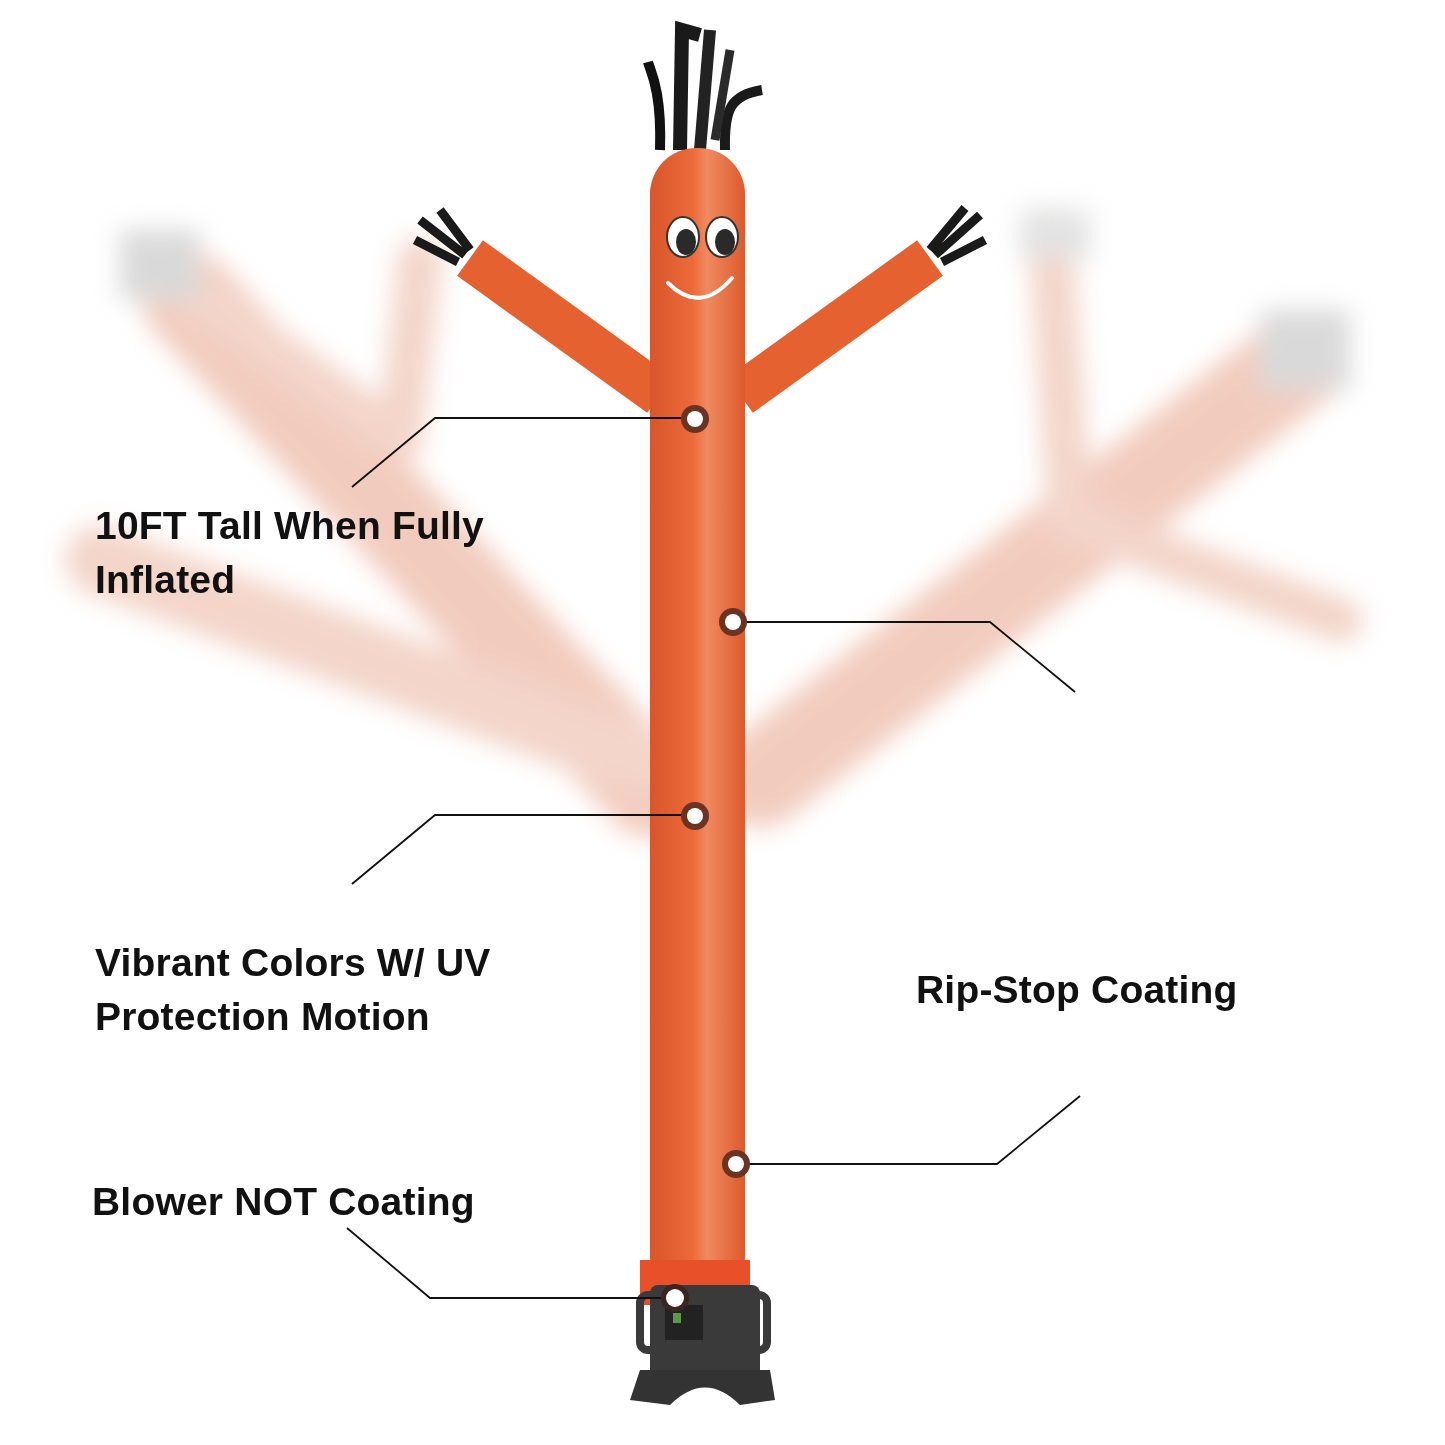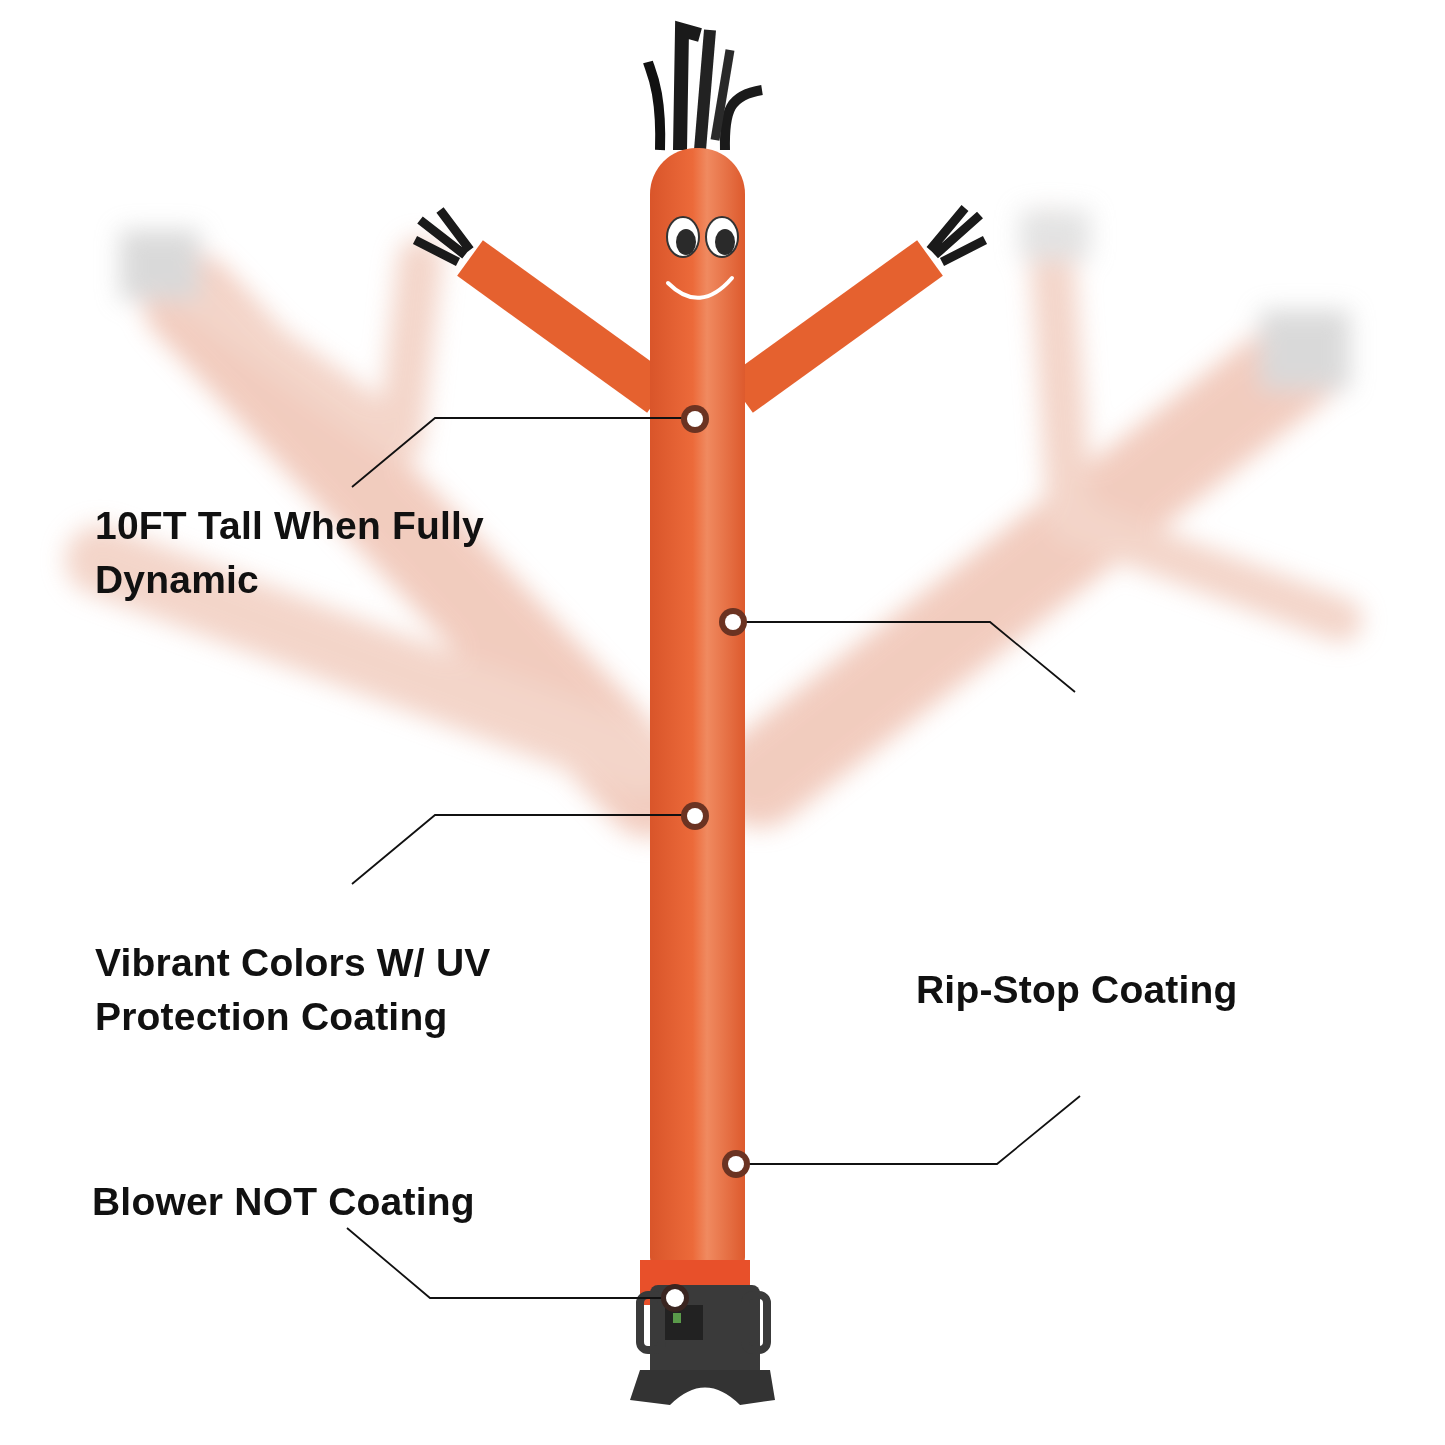--- a/index.html
+++ b/index.html
@@ -91,25 +91,25 @@
         <circle cx="695" cy="816" r="8" fill="#fff"></circle>
       <circle cx="736" cy="1164" r="14" fill="#6b3322"></circle>
         <circle cx="736" cy="1164" r="8" fill="#fff"></circle>
       <circle cx="675" cy="1298" r="14" fill="#3a2520"></circle>
         <circle cx="675" cy="1298" r="9" fill="#fff"></circle>
     </g>
   </svg>
 
   <div class="label" style="left:95px;top:499px;">
     <span>10FT Tall When Fully</span>
-    <span>Dynamic</span>
+    <span>Inflated</span>
   </div>
   <div class="label" style="left:95px;top:895px;margin-top:41px;">
     <span>Vibrant Colors W/ UV</span>
-    <span>Protection Coating</span>
+    <span>Protection Motion</span>
   </div>
   <div class="label" style="left:916px;top:963px;">
     <span>Rip-Stop Coating</span>
   </div>
   <div class="label" style="left:92px;top:1175px;">
     <span>Blower NOT Coating</span>
   </div>
 </div>
 
 </body></html>

